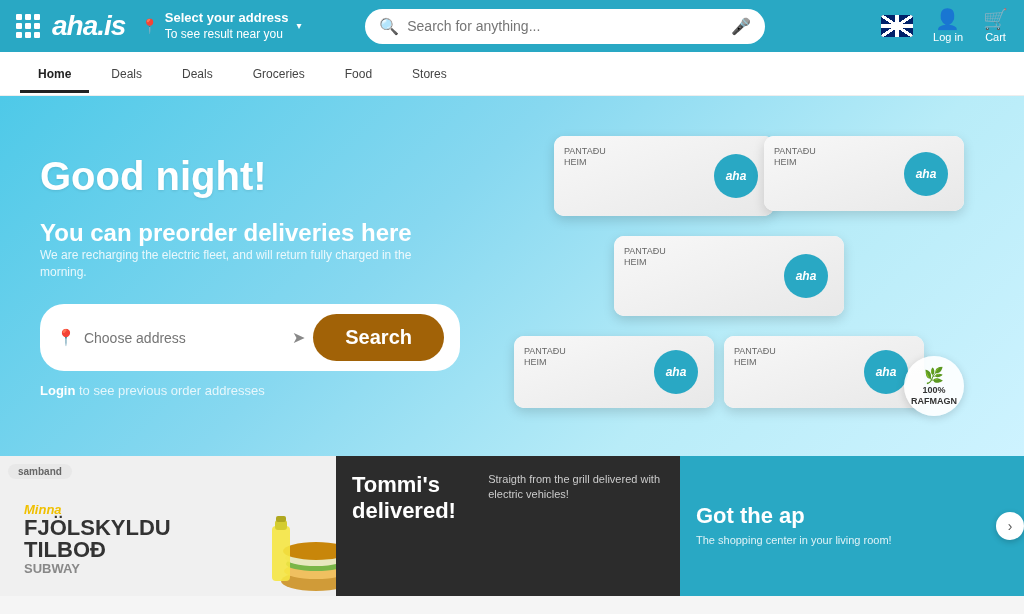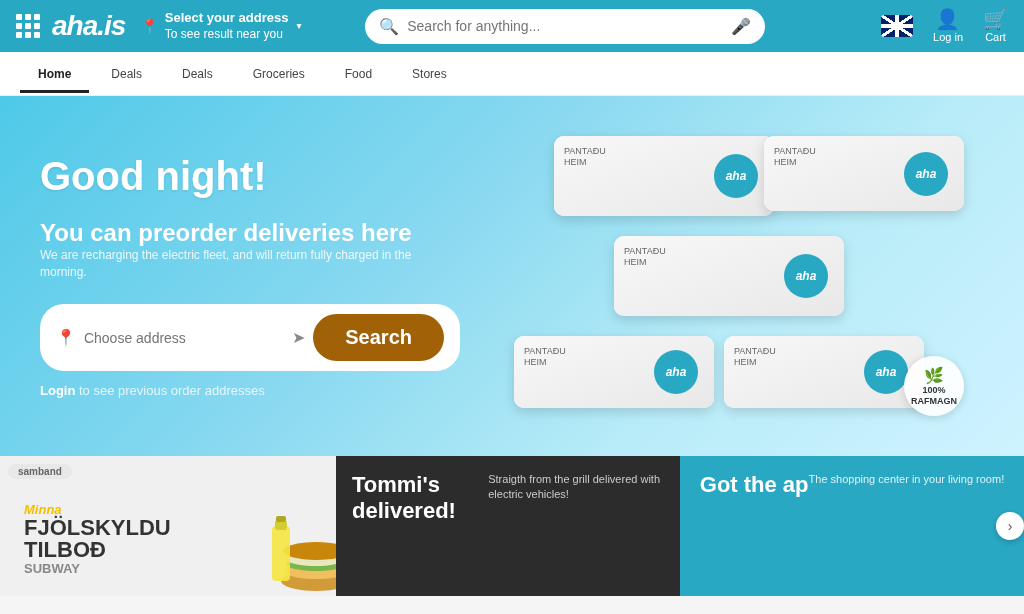--- a/index.html
+++ b/index.html
@@ -357,21 +357,21 @@
       padding: 16px;
       display: flex;
       justify-content: center;
     }
     .tommis-title { color: white; font-size: 22px; font-weight: 900; margin-bottom: 4px; }
     .tommis-sub { color: #ccc; font-size: 11px; line-height: 1.4; }
     .card-got {
       background: #29a8c4;
       padding: 16px;
       display: flex;
-      flex-direction: row;
+      flex-direction: column;
       justify-content: center;
     }
     .got-title { color: white; font-size: 22px; font-weight: 900; margin-bottom: 4px; }
     .got-sub { color: rgba(255,255,255,0.85); font-size: 11px; line-height: 1.4; }
 
     
     .food-image {
       position: absolute;
       right: -10px;
       bottom: 0;

